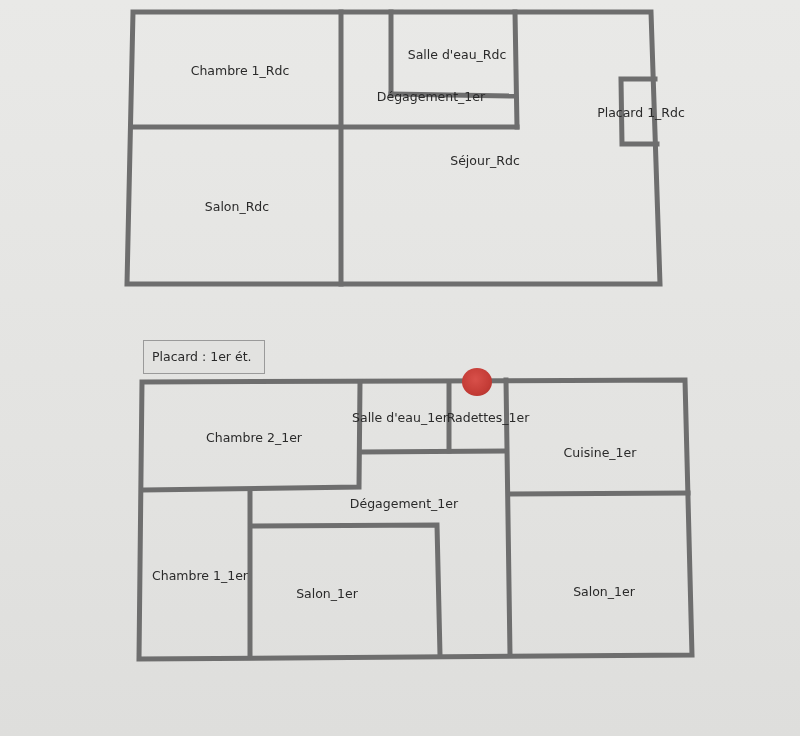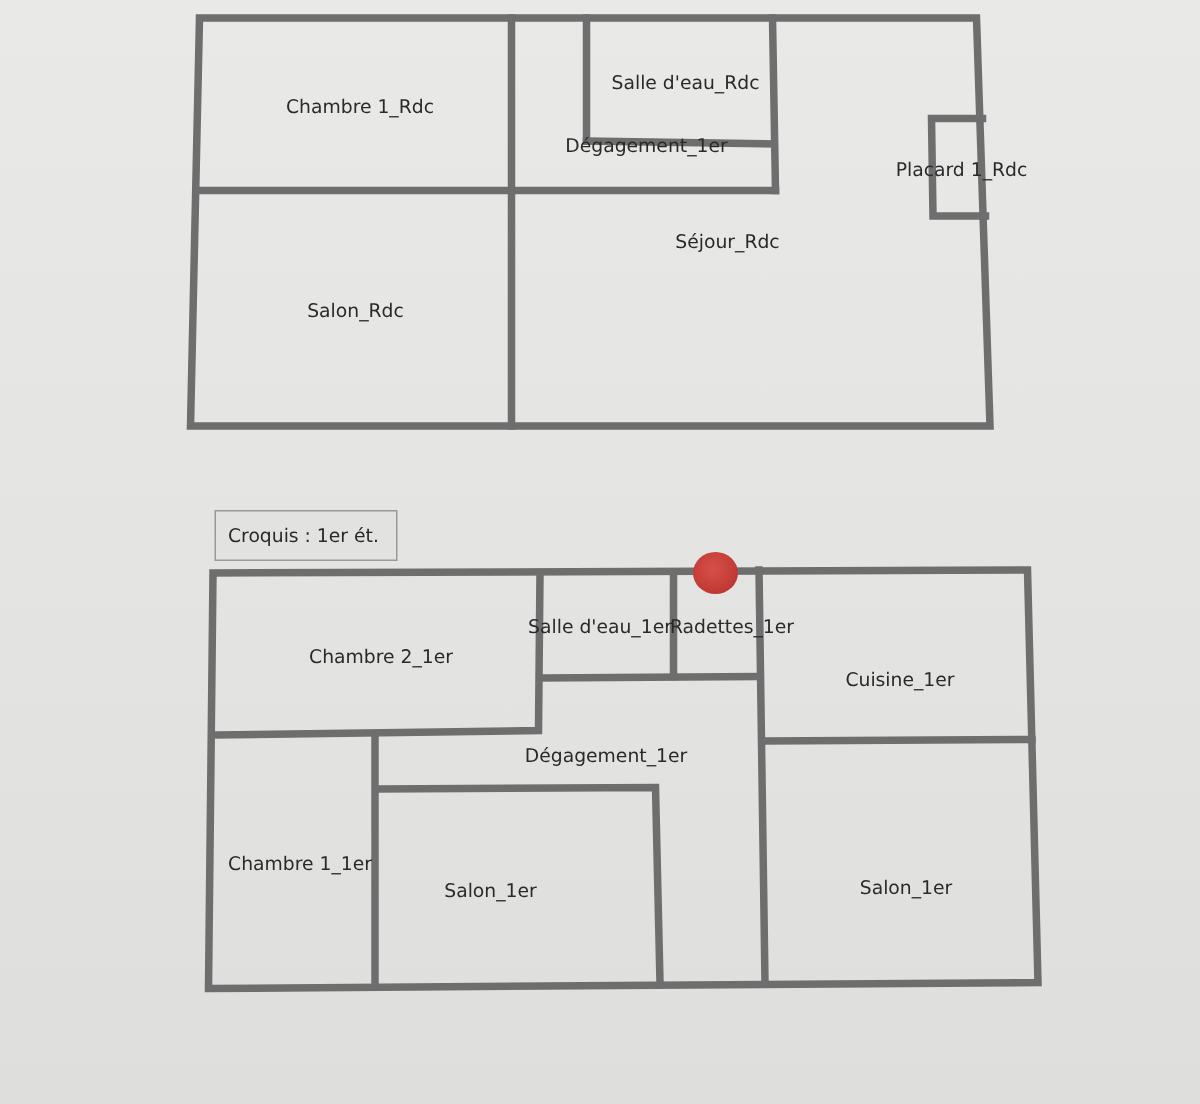--- a/index.html
+++ b/index.html
@@ -57,15 +57,15 @@
     <text class="lbl" text-anchor="middle" x="400" y="422">Salle d'eau_1er</text>
     <text class="lbl" text-anchor="middle" x="488" y="422">Radettes_1er</text>
     <text class="lbl" text-anchor="middle" x="600" y="457">Cuisine_1er</text>
     <text class="lbl" text-anchor="middle" x="404" y="508">Dégagement_1er</text>
     <text class="lbl" text-anchor="middle" x="200" y="580">Chambre 1_1er</text>
     <text class="lbl" text-anchor="middle" x="327" y="598">Salon_1er</text>
     <text class="lbl" text-anchor="middle" x="604" y="596">Salon_1er</text>
   </g>
 </svg>
 
-<div class="caption-box">Croquis : 1er ét.</div>
+<div class="caption-box">Placard : 1er ét.</div>
 
 <div class="marker"></div>
 
 </body></html>

